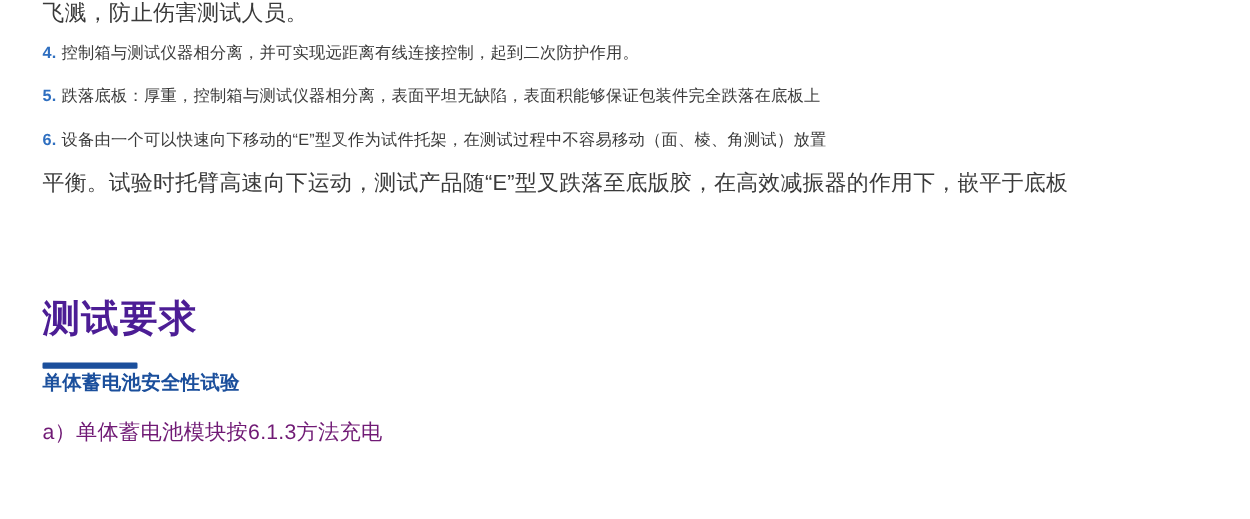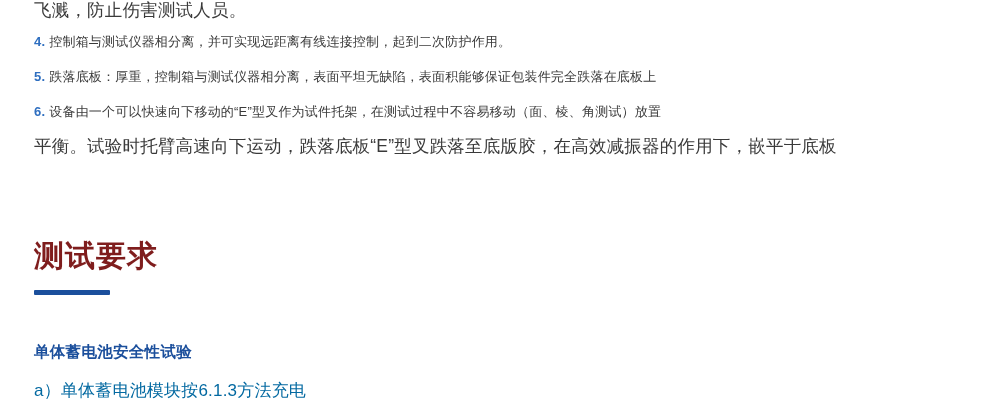--- a/index.html
+++ b/index.html
@@ -55,46 +55,45 @@
     margin-top: -4px;
   }
 
   
   .section {
     margin-top: 72px;
   }
   .section-title {
     font-size: 30px;
     font-weight: bold;
-    color: #7f1d1d;
+    color: #4c1d95;
     letter-spacing: 1px;
     line-height: 40px;
   }
   .section-rule {
     width: 76px;
     height: 5px;
     background: #1b4f9c;
     margin-top: 14px;
     border-radius: 1px;
   }
 
   
   .sub-title {
-    margin-top: 45px;
     font-size: 15.5px;
     font-weight: bold;
     color: #1b4f9c;
     letter-spacing: 0.3px;
     line-height: 24px;
   }
   .sub-item {
     margin-top: 12px;
     font-size: 17px;
     line-height: 30px;
-    color: #0369a1;
+    color: #701a75;
     letter-spacing: 0.2px;
   }
 </style>
 </head>
 <body>
 
 <div class="page">
 
   <div class="partial-top">飞溅，防止伤害测试人员。</div>
 
@@ -105,21 +104,21 @@
     </div>
 
     <div class="list-item">
       <span class="marker">5.</span><span>跌落底板：厚重，控制箱与测试仪器相分离，表面平坦无缺陷，表面积能够保证包装件完全跌落在底板上</span>
     </div>
 
     <div class="list-item">
       <span class="marker">6.</span><span>设备由一个可以快速向下移动的“E”型叉作为试件托架，在测试过程中不容易移动（面、棱、角测试）放置</span>
     </div>
 
-    <div class="cont-line">平衡。试验时托臂高速向下运动，跌落底板“E”型叉跌落至底版胶，在高效减振器的作用下，嵌平于底板</div>
+    <div class="cont-line">平衡。试验时托臂高速向下运动，测试产品随“E”型叉跌落至底版胶，在高效减振器的作用下，嵌平于底板</div>
 
   </div>
 
   <div class="section">
     <div class="section-title">测试要求</div>
     <div class="section-rule"></div>
 
     <div class="sub-title">单体蓄电池安全性试验</div>
     <div class="sub-item">a）单体蓄电池模块按6.1.3方法充电</div>
   </div>

